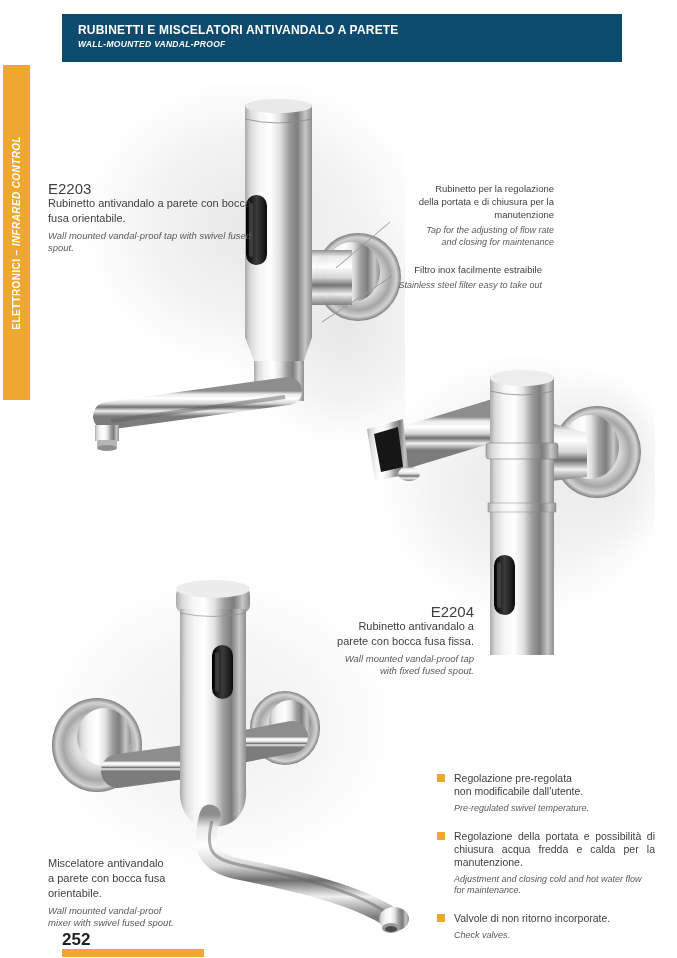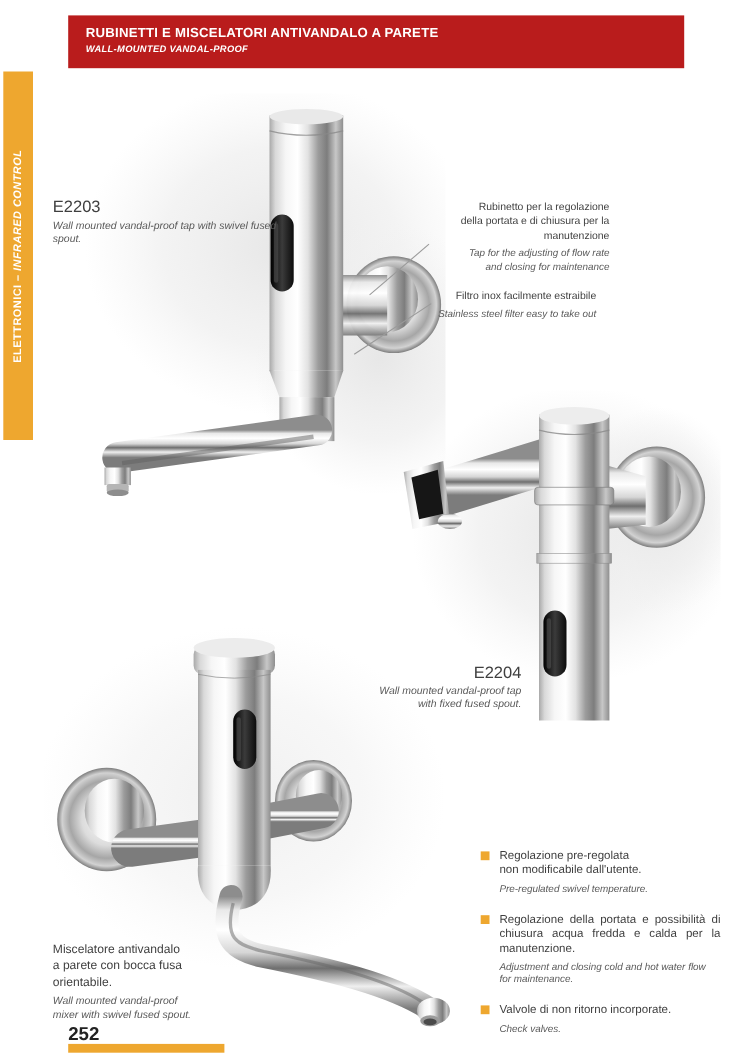--- a/index.html
+++ b/index.html
@@ -3,21 +3,21 @@
 <meta charset="utf-8">
 <style>
   html,body{margin:0;padding:0;background:#ffffff;}
   #page{
     position:relative;width:677px;height:958px;background:#ffffff;overflow:hidden;
     font-family:"Liberation Sans", sans-serif;color:#3f3f3f;
   }
   
   .banner{
     position:absolute;left:62px;top:14px;width:560px;height:48px;
-    background:#b91c1c;box-sizing:border-box;padding:9px 0 0 16px;
+    background:#0c4a6e;box-sizing:border-box;padding:9px 0 0 16px;
   }
   .banner .t1{font-size:12px;font-weight:bold;color:#ffffff;letter-spacing:.2px;line-height:15px;}
   .banner .t2{font-size:8.5px;font-weight:bold;font-style:italic;color:#ffffff;letter-spacing:.3px;line-height:13px;}
   
   .side-tab{
     position:absolute;left:3px;top:65px;width:27px;height:335px;background:#eea72f;
     display:flex;align-items:center;justify-content:center;
   }
   .side-tab .vtext{
     writing-mode:vertical-rl;transform:rotate(180deg);white-space:nowrap;
@@ -181,39 +181,43 @@
     <ellipse cx="351" cy="364" rx="6" ry="3" fill="#4a4a4a"></ellipse>
   </svg>
 
   <svg class="overlay" width="677" height="958" viewBox="0 0 677 958">
     <line x1="390" y1="222" x2="336" y2="268" stroke="#9a9a9a" stroke-width="1"></line>
     <line x1="392" y1="276" x2="322" y2="322" stroke="#9a9a9a" stroke-width="1"></line>
   </svg>
 
   <div class="pblock" style="left:48px;top:181px;width:215px">
     <div class="pcode">E2203</div>
+    <div class="pdesc">Rubinetto antivandalo a parete con bocca
+fusa orientabile.</div>
     <div class="pen">Wall mounted vandal-proof tap with swivel fused
 spout.</div>
   </div>
 
   <div class="callout" style="left:392px;top:182px;width:162px">
     <div class="it">Rubinetto per la regolazione
 della portata e di chiusura per la
 manutenzione</div>
     <div class="en">Tap for the adjusting of flow rate
 and closing for maintenance</div>
   </div>
 
   <div class="callout" style="left:380px;top:263px;width:162px">
     <div class="it">Filtro inox facilmente estraibile</div>
     <div class="en">Stainless steel filter easy to take out</div>
   </div>
 
   <div class="pblock ralign" style="left:308px;top:604px;width:166px">
     <div class="pcode">E2204</div>
+    <div class="pdesc">Rubinetto antivandalo a
+parete con bocca fusa fissa.</div>
     <div class="pen">Wall mounted vandal-proof tap
 with fixed fused spout.</div>
   </div>
 
   <div class="pblock" style="left:48px;top:856px;width:175px">
     <div class="pdesc">Miscelatore antivandalo
 a parete con bocca fusa
 orientabile.</div>
     <div class="pen">Wall mounted vandal-proof
 mixer with swivel fused spout.</div>

